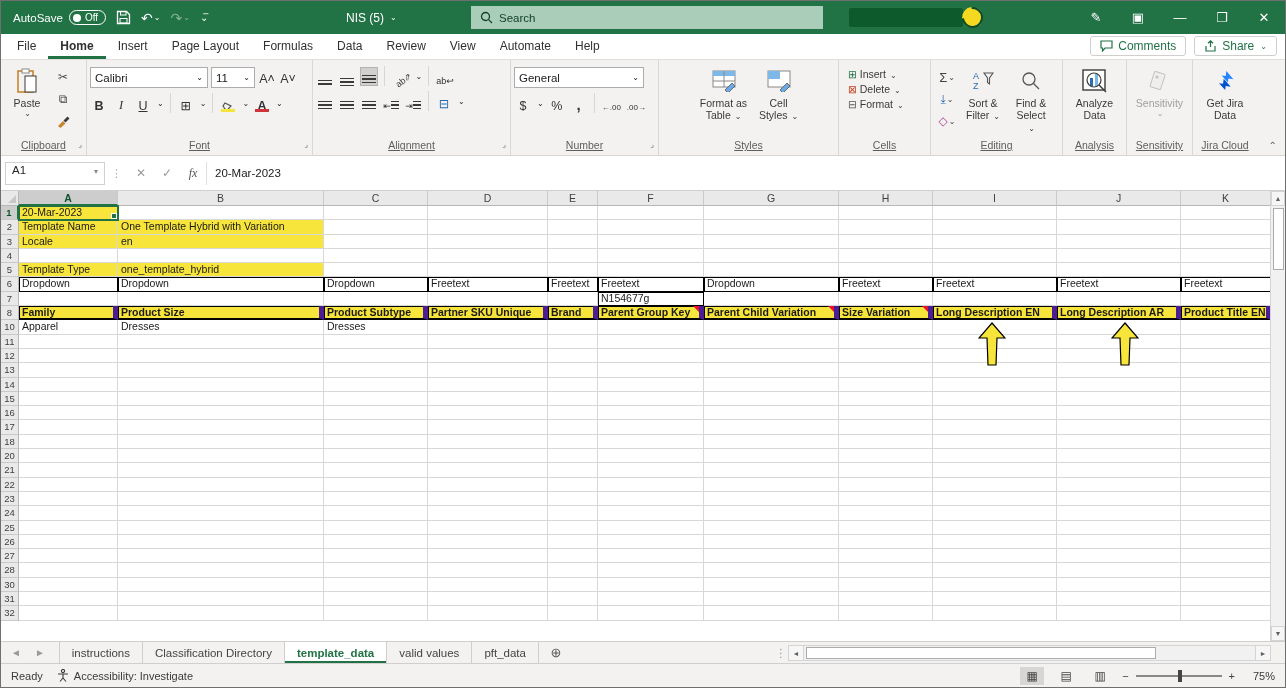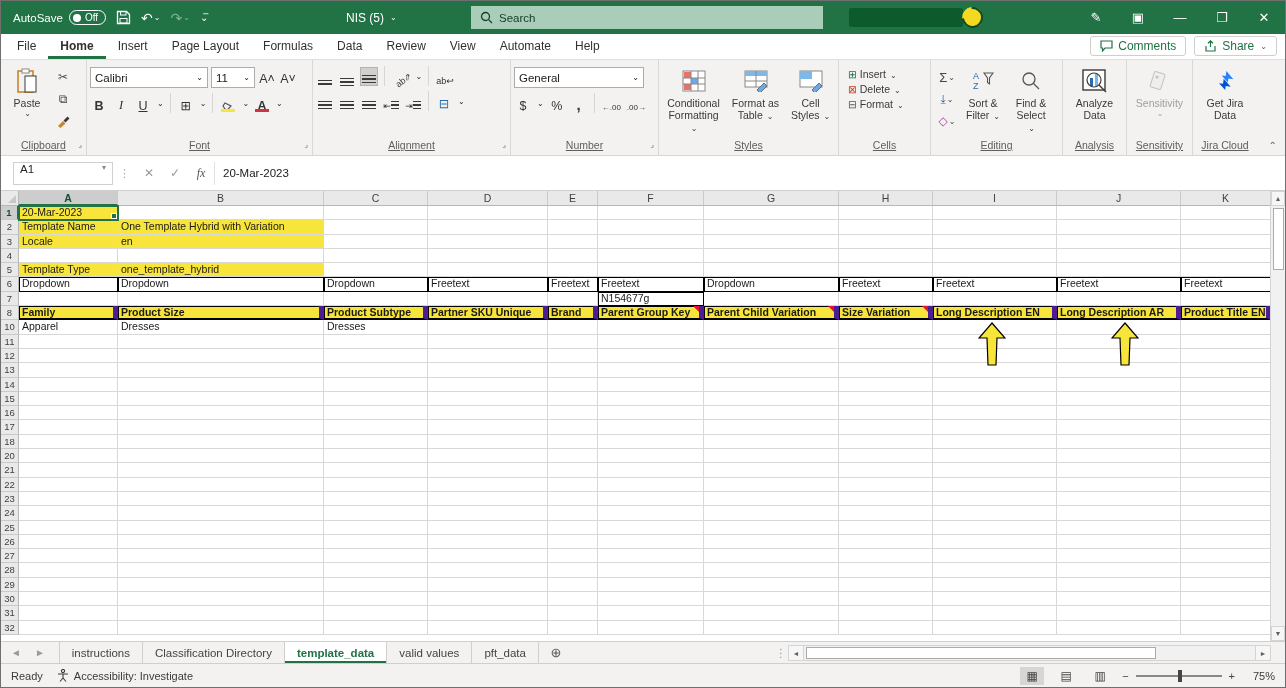--- a/index.html
+++ b/index.html
@@ -48,21 +48,21 @@
   .tbtn.selected { background:#D2D0CE; border:1px solid #B5B3B1; }
   .colorbar { position:absolute; left:2px; right:2px; bottom:1px; height:3px; }
   .bars { width:14px; height:10px; background:repeating-linear-gradient(to bottom,#3b3a39 0 1.2px,transparent 1.2px 3.4px); }
   .sep-v { width:1px; background:#D8D6D4; height:20px; margin:0 2px; align-self:center; }
   .microtxt { font-size:8px; color:#333; line-height:1.1; text-align:center; }
   .gray { color:#A19F9D !important; }
   .collapse-chev { position:absolute; right:8px; bottom:4px; font-size:10px; color:#605E5C; }
 
   
   .formulabar { height:35px; background:#fff; border-bottom:1px solid #CFCFCF; display:flex; align-items:center; flex:none; padding:4px 0; }
-  .namebox { width:100px; height:23px; border:1px solid #D0D0D0; margin-left:12px; display:flex; align-items:flex-start; justify-content:space-between; padding:0 6px; font-size:11.5px; }
+  .namebox { width:100px; height:23px; border:1px solid #D0D0D0; margin-left:4px; display:flex; align-items:flex-end; justify-content:space-between; padding:8px 6px; font-size:11.5px; }
   .fb-dots { color:#A0A0A0; padding:0 6px; font-size:11px; }
   .fb-btn { width:26px; text-align:center; color:#9a9a9a; font-size:12px; }
   .fx { font-family:"Liberation Serif", serif; font-style:italic; color:#555; }
   .fb-input { flex:1; height:23px; border-left:1px solid #E0E0E0; display:flex; align-items:center; padding-left:8px; font-size:11.5px; color:#202020; }
 
   
   .gridwrap { height:450px; flex:none; position:relative; overflow:hidden; background:#fff; }
   .colhdrs { display:flex; height:15px; }
   .cornerbox { width:18px; height:15px; background:#E9E9E9; border-right:1px solid #B7B7B7; border-bottom:1px solid #B7B7B7; position:relative; }
   .cornerbox::after { content:""; position:absolute; right:2px; bottom:2px; border-left:8px solid transparent; border-bottom:8px solid #C8C8C8; }
@@ -308,35 +308,20 @@
           <span class="sep-v"></span>
           <span class="tbtn microtxt">←.00</span>
           <span class="tbtn microtxt">.00→</span>
         </div>
       </div>
       <div class="rlabel"><span>Number</span><span class="launcher">⌟</span></div>
     </div>
 
     <div class="rgroup" style="width:180px">
       <div class="rbody" style="justify-content:center">
-        <div class="bigbtn" style="width:62px">
-          <span class="bicon">
-            <svg width="24" height="22" viewBox="0 0 24 22">
-                <rect x="1" y="1" width="22" height="20" fill="#fff" stroke="#8A8886"></rect>
-                <rect x="2" y="2" width="7" height="6" fill="#E8736C"></rect>
-                <rect x="9" y="8" width="7" height="6" fill="#6CA9E8"></rect>
-                <rect x="2" y="14" width="7" height="6" fill="#E8736C"></rect>
-                <line x1="1" y1="8" x2="23" y2="8" stroke="#8A8886"></line>
-                <line x1="1" y1="14" x2="23" y2="14" stroke="#8A8886"></line>
-                <line x1="9" y1="1" x2="9" y2="21" stroke="#8A8886"></line>
-                <line x1="16" y1="1" x2="16" y2="21" stroke="#8A8886"></line>
-              </svg>
-          </span>
-          <span><span>Conditional Formatting</span> <span class="chev">⌄</span></span>
-        </div>
         <div class="bigbtn" style="width:58px">
           <span class="bicon">
             <svg width="24" height="22" viewBox="0 0 24 22">
                 <rect x="1" y="1" width="22" height="16" fill="#fff" stroke="#8A8886"></rect>
                 <rect x="1" y="1" width="22" height="5" fill="#7DB8E8"></rect>
                 <line x1="1" y1="11" x2="23" y2="11" stroke="#8A8886"></line>
                 <line x1="12" y1="1" x2="12" y2="17" stroke="#8A8886"></line>
                 <path d="M13 20 l7-7 3 3 -7 7 z" fill="#6CA9E8" stroke="#555" stroke-width=".8"></path>
               </svg>
           </span>
@@ -844,34 +829,20 @@
           <div class="cell" style="width: 120px;"></div>
           <div class="cell" style="width: 50px;"></div>
           <div class="cell" style="width: 106px;"></div>
           <div class="cell" style="width: 135px;"></div>
           <div class="cell" style="width: 94px;"></div>
           <div class="cell" style="width: 124px;"></div>
           <div class="cell" style="width: 124px;"></div>
           <div class="cell" style="width: 90px;"></div>
         </div>
         <div class="grow">
-          <div class="rowh">29</div>
-          <div class="cell" style="width: 99px;"></div>
-          <div class="cell" style="width: 206px;"></div>
-          <div class="cell" style="width: 104px;"></div>
-          <div class="cell" style="width: 120px;"></div>
-          <div class="cell" style="width: 50px;"></div>
-          <div class="cell" style="width: 106px;"></div>
-          <div class="cell" style="width: 135px;"></div>
-          <div class="cell" style="width: 94px;"></div>
-          <div class="cell" style="width: 124px;"></div>
-          <div class="cell" style="width: 124px;"></div>
-          <div class="cell" style="width: 90px;"></div>
-        </div>
-        <div class="grow">
           <div class="rowh">30</div>
           <div class="cell" style="width: 99px;"></div>
           <div class="cell" style="width: 206px;"></div>
           <div class="cell" style="width: 104px;"></div>
           <div class="cell" style="width: 120px;"></div>
           <div class="cell" style="width: 50px;"></div>
           <div class="cell" style="width: 106px;"></div>
           <div class="cell" style="width: 135px;"></div>
           <div class="cell" style="width: 94px;"></div>
           <div class="cell" style="width: 124px;"></div>

